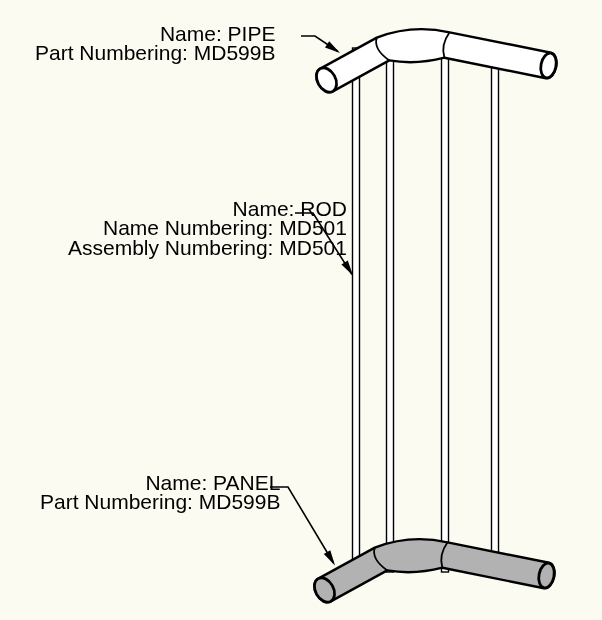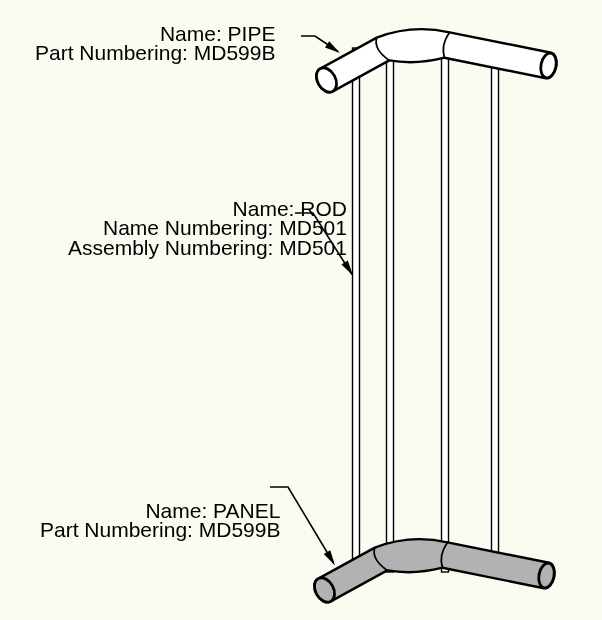--- a/index.html
+++ b/index.html
@@ -29,21 +29,21 @@
   .callout {
     position: absolute;
     color: var(--text);
     font-size: 21px;
     line-height: 19.3px;
     white-space: nowrap;
     text-align: right;
   }
   .callout-pipe  { left: 35px; top: 24px; }
   .callout-rod   { left: 40px; top: 199px; margin-left: 28px; }
-  .callout-panel { left: 40px; top: 473px; margin-top: 28px; }
+  .callout-panel { left: 40px; top: 473px; }
 
   .rod {
     fill: var(--pipe-fill);
     stroke: var(--line);
     stroke-width: 1.4;
   }
   .pipe-body {
     stroke: var(--line);
     stroke-width: 2.4;
     stroke-linejoin: round;

